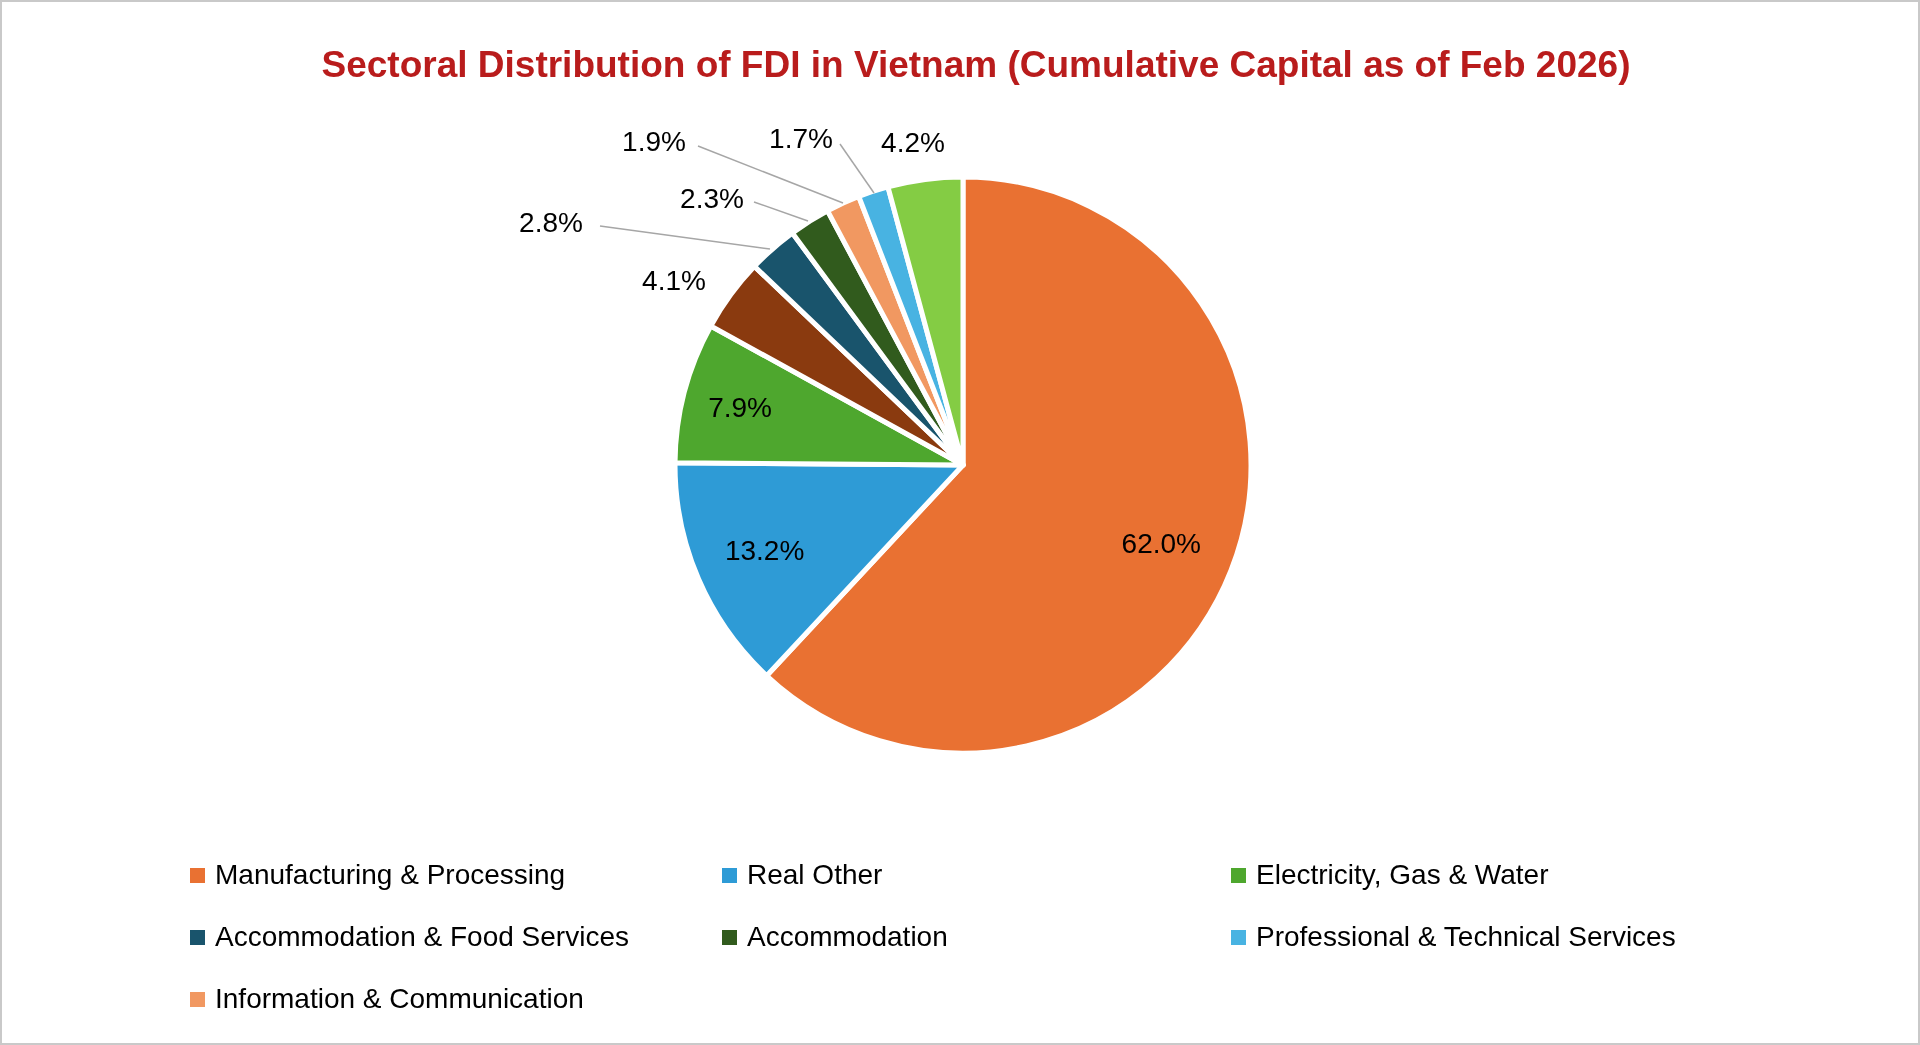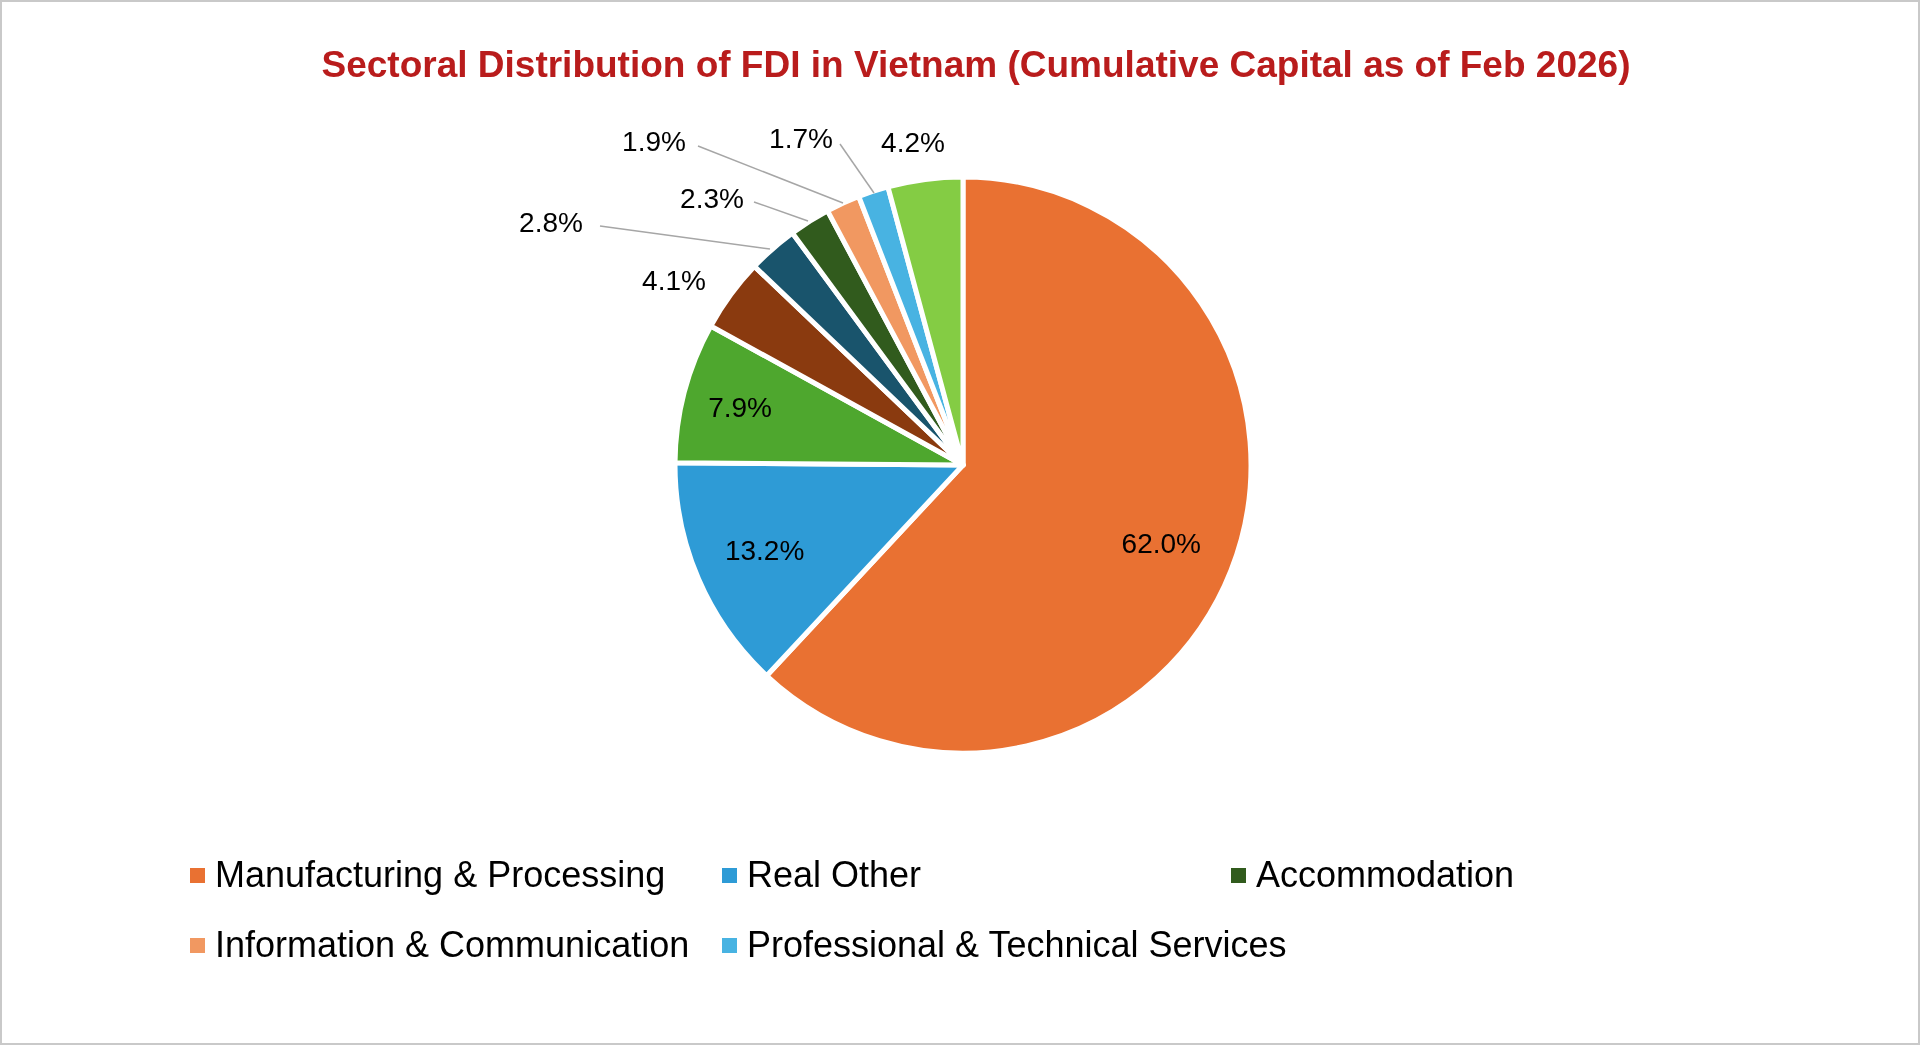--- a/index.html
+++ b/index.html
@@ -33,22 +33,22 @@
     top: 0;
     left: 0;
   }
   .legend {
     position: absolute;
     left: 188px;
     top: 856px;
     width: 1560px;
     display: grid;
     grid-template-columns: 532px 509px 1fr;
-    row-gap: 36px;
-    font-size: 36px;
+    row-gap: 28px;
+    font-size: 28px;
     color: #000000;
   }
   .legend-item {
     display: flex;
     align-items: center;
     gap: 10px;
     height: 34px;
     white-space: nowrap;
   }
   .legend-marker {
@@ -90,25 +90,33 @@
   <div class="legend" id="legend">
       <div class="legend-item">
         <span class="legend-marker" style="background: rgb(233, 113, 50);"></span>
         <span>Manufacturing &amp; Processing</span>
       </div>
       <div class="legend-item">
         <span class="legend-marker" style="background: rgb(46, 155, 214);"></span>
         <span>Real Other</span>
       </div>
       <div class="legend-item">
+        <span class="legend-marker" style="background: rgb(78, 167, 46);"></span>
+        <span>Electricity, Gas &amp; Water</span>
+      </div>
+      <div class="legend-item">
+        <span class="legend-marker" style="background: rgb(25, 84, 108);"></span>
+        <span>Accommodation &amp; Food Services</span>
+      </div>
+      <div class="legend-item">
         <span class="legend-marker" style="background: rgb(49, 91, 29);"></span>
         <span>Accommodation</span>
+      </div>
+      <div class="legend-item">
+        <span class="legend-marker" style="background: rgb(72, 179, 226);"></span>
+        <span>Professional &amp; Technical Services</span>
       </div>
       <div class="legend-item">
         <span class="legend-marker" style="background: rgb(241, 152, 97);"></span>
         <span>Information &amp; Communication</span>
       </div>
-      <div class="legend-item">
-        <span class="legend-marker" style="background: rgb(72, 179, 226);"></span>
-        <span>Professional &amp; Technical Services</span>
-      </div>
     </div>
 </div>
 
 </body></html>

